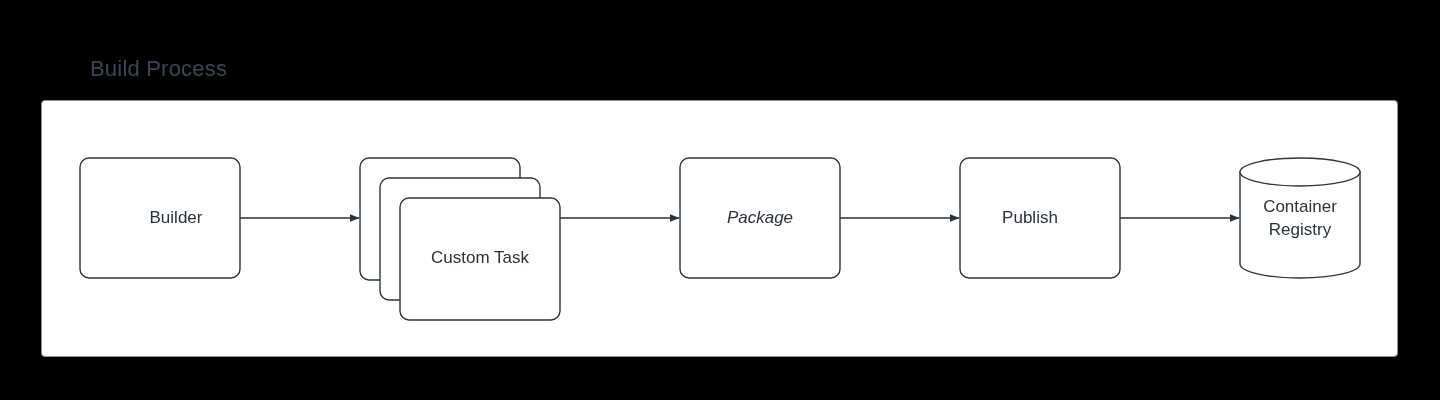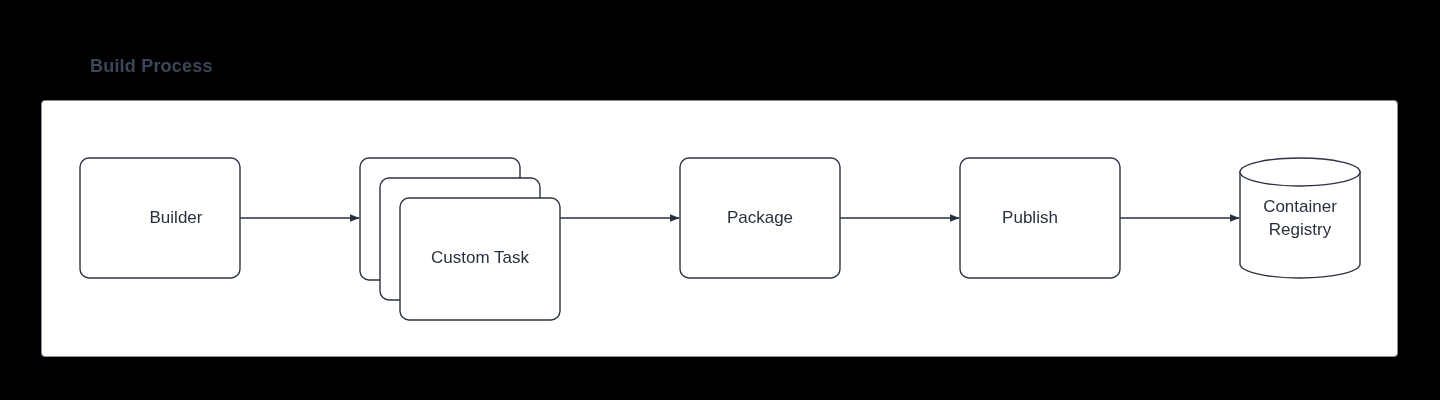--- a/index.html
+++ b/index.html
@@ -16,22 +16,22 @@
   #stage {
     position: relative;
     width: 1440px;
     height: 400px;
     background: #000000;
   }
   #diagram-title {
     position: absolute;
     left: 90px;
     top: 56px;
-    font-size: 18px;
-    font-weight: 700;
+    font-size: 22px;
+    font-weight: 400;
     letter-spacing: 0.2px;
     color: #3c4657;
     white-space: nowrap;
   }
   #process-container {
     position: absolute;
     left: 41px;
     top: 100px;
     width: 1357px;
     height: 257px;
@@ -104,20 +104,20 @@
     <g>
       <path d="M1240,172 L1240,264 A60,14 0 0 0 1360,264 L1360,172 Z" fill="#ffffff" stroke="#2c3440" stroke-width="1.4"></path>
       <ellipse cx="1300" cy="172" rx="60" ry="14" fill="#ffffff" stroke="#2c3440" stroke-width="1.4"></ellipse>
     </g>
   </svg>
 
   <div class="node-label" style="left:80px; top:207px; width:192px;">Builder</div>
 
   <div class="node-label" style="left:400px; top:247px; width:160px;">Custom Task</div>
 
-  <div class="node-label" style="left:680px; top:207px; width:160px;">Package</div>
+  <div class="node-label" style="left:680px; top:207px; width:160px;font-style:italic;">Package</div>
 
   <div class="node-label" style="left:960px; top:207px; width:140px;">Publish</div>
 
   <div class="node-label" style="left:1240px; top:196px; width:120px;">Container
 Registry</div>
 
 </div>
 
 </body></html>

